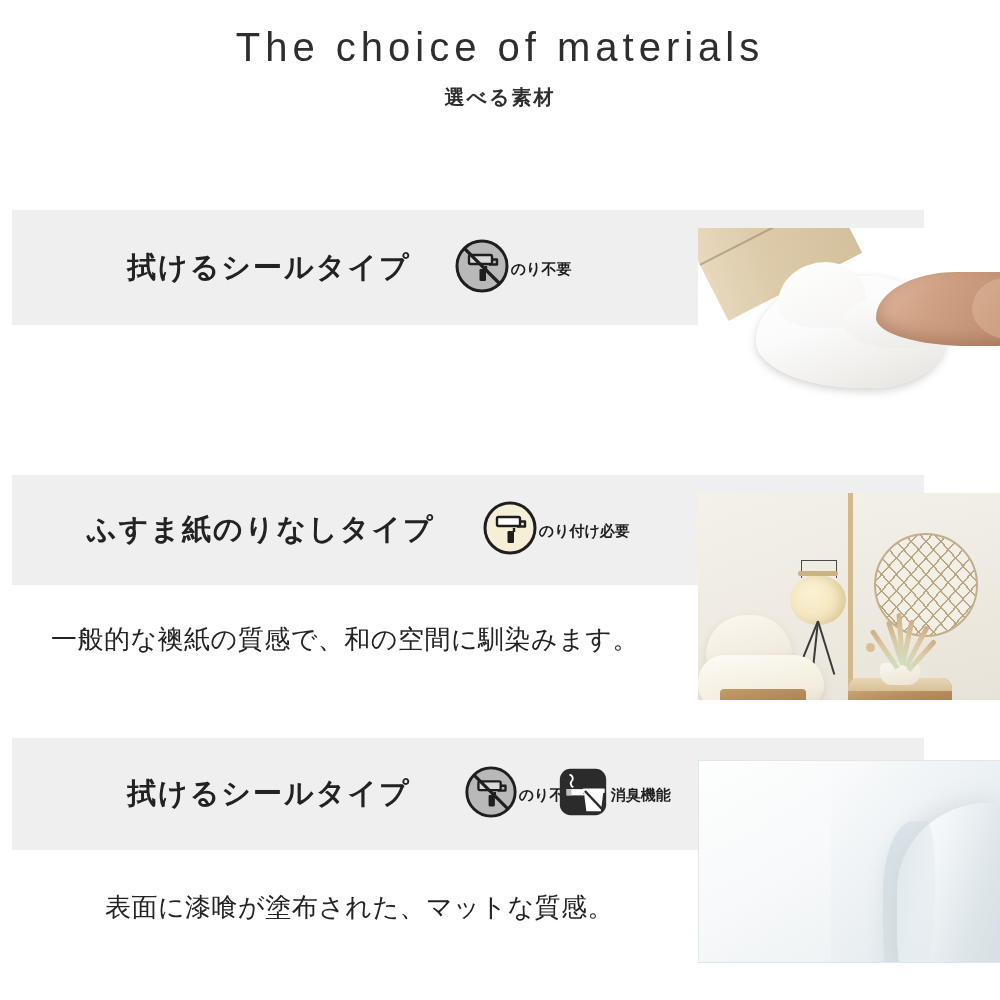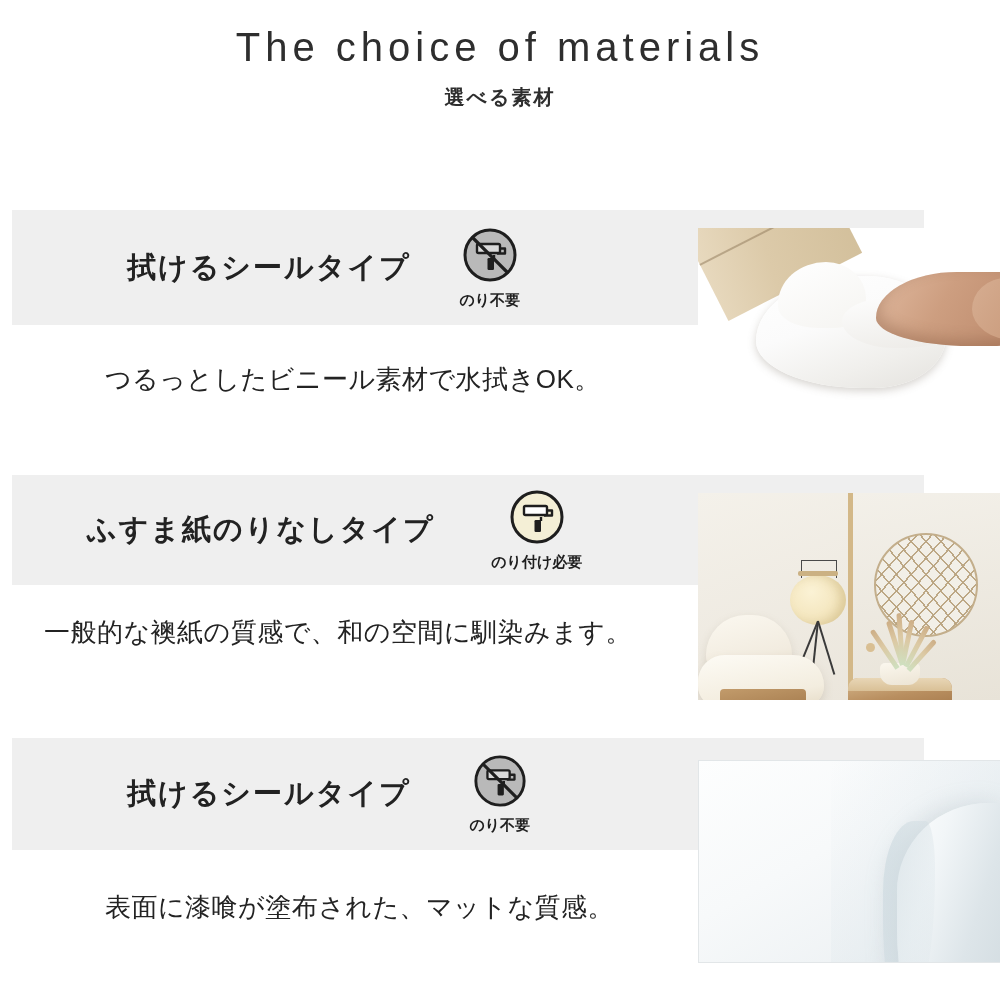--- a/index.html
+++ b/index.html
@@ -66,21 +66,21 @@
     white-space: nowrap;
   }
   .badges {
     display: flex;
     align-items: flex-start;
     gap: 18px;
   }
   .badge {
     width: 74px;
     display: flex;
-    flex-direction: column;
+    flex-direction: row;
     align-items: center;
   }
   .badge-label {
     margin-top: 3px;
     font-size: 15px;
     font-weight: 700;
     color: #1e1e1e;
     letter-spacing: 0px;
     white-space: nowrap;
   }
@@ -340,21 +340,20 @@
             <path d="M33 29 v4" stroke="#1e1e1e" stroke-width="2.4"></path>
             <rect x="26.5" y="32" width="6.5" height="12" rx="1.2" fill="#1e1e1e"></rect>
             <line x1="11" y1="11" x2="47" y2="47" stroke="#1e1e1e" stroke-width="3.2"></line>
           </svg>
         </span>
         <span class="badge-label">のり不要</span>
       </div>
     </div>
   </div>
 
-  <p class="section-desc" style="left:93px;top:148px;margin:0;">つるっとしたビニール素材で水拭きOK。</p>
 
   <div class="photo photo-rattan" style="left:686px;top:18px;width:314px;height:207px;">
     <div class="rattan-wood"></div>
     <div class="towel"></div>
     <div class="hand"></div>
   </div>
 </section>
 
 <section class="material-section" style="top:475px;height:230px;">
 
@@ -369,21 +368,21 @@
             <path d="M39 22.5 h5 v5 h-8" fill="none" stroke="#1e1e1e" stroke-width="2.4" stroke-linejoin="round"></path>
             <path d="M33 29 v4" stroke="#1e1e1e" stroke-width="2.4"></path>
             <rect x="26.5" y="32" width="6.5" height="12" rx="1.2" fill="#1e1e1e"></rect>
           </svg>
         </span>
         <span class="badge-label">のり付け必要</span>
       </div>
     </div>
   </div>
 
-  <p class="section-desc" style="left:32px;top:136px;margin:0;">一般的な襖紙の質感で、和の空間に馴染みます。</p>
+  <p class="section-desc" style="left:32px;top:136px;margin:7px;">一般的な襖紙の質感で、和の空間に馴染みます。</p>
 
   <div class="photo photo-interior" style="left:686px;top:18px;width:314px;height:207px;">
     <div class="wall-left"></div>
     <div class="fusuma f1"></div>
     <div class="fusuma f2"></div>
     <div class="lattice" style="left:176px;top:40px;width:100px;height:100px;"></div>
 
     <div class="knob" style="left:168px;top:150px;"></div>
 
     <div class="lamp-shade" style="left:92px;top:82px;"></div>
@@ -421,20 +420,35 @@
             <circle cx="29" cy="29" r="25" fill="#b9b9b9" stroke="#1e1e1e" stroke-width="3"></circle>
             <rect x="16" y="18" width="23" height="9" rx="1.5" fill="#d9d9d9" stroke="#1e1e1e" stroke-width="2.4"></rect>
             <path d="M39 22.5 h5 v5 h-8" fill="none" stroke="#1e1e1e" stroke-width="2.4" stroke-linejoin="round"></path>
             <path d="M33 29 v4" stroke="#1e1e1e" stroke-width="2.4"></path>
             <rect x="26.5" y="32" width="6.5" height="12" rx="1.2" fill="#1e1e1e"></rect>
             <line x1="11" y1="11" x2="47" y2="47" stroke="#1e1e1e" stroke-width="3.2"></line>
           </svg>
         </span>
         <span class="badge-label">のり不要</span>
       </div>
+      <div class="badge">
+        <span class="badge-icon">
+          <svg width="56" height="56" viewBox="0 0 58 58">
+            <rect x="5" y="5" width="48" height="48" rx="11" fill="#2b2b2b"></rect>
+            <path d="M15 11 a4 4 0 0 1 2 7 a4 4 0 0 0 2 6" fill="none" stroke="#ffffff" stroke-width="2"></path>
+            <rect x="12" y="26" width="22" height="6.5" fill="#ffffff"></rect>
+            <rect x="12" y="26" width="5" height="6.5" fill="#bdbdbd"></rect>
+            <path d="M29 22 L47 40 L47 47 L29 30 Z" fill="#2b2b2b"></path>
+            <path d="M30 30 h20 l-2.5 19 h-15 Z" fill="#ffffff"></path>
+            <rect x="28.5" y="25.5" width="23" height="4.5" rx="1" fill="#ffffff"></rect>
+            <path d="M31 28 L49 47" stroke="#2b2b2b" stroke-width="2.4"></path>
+          </svg>
+        </span>
+        <span class="badge-label">消臭機能</span>
+      </div>
     </div>
   </div>
 
   <p class="section-desc" style="left:93px;top:148px;margin:0;">表面に漆喰が塗布された、マットな質感。</p>
 
   <div class="photo photo-sheet" style="left:686px;top:22px;width:314px;height:203px;">
     <div class="sheet-shade"></div>
     <div class="sheet-curl"></div>
   </div>
 </section>

